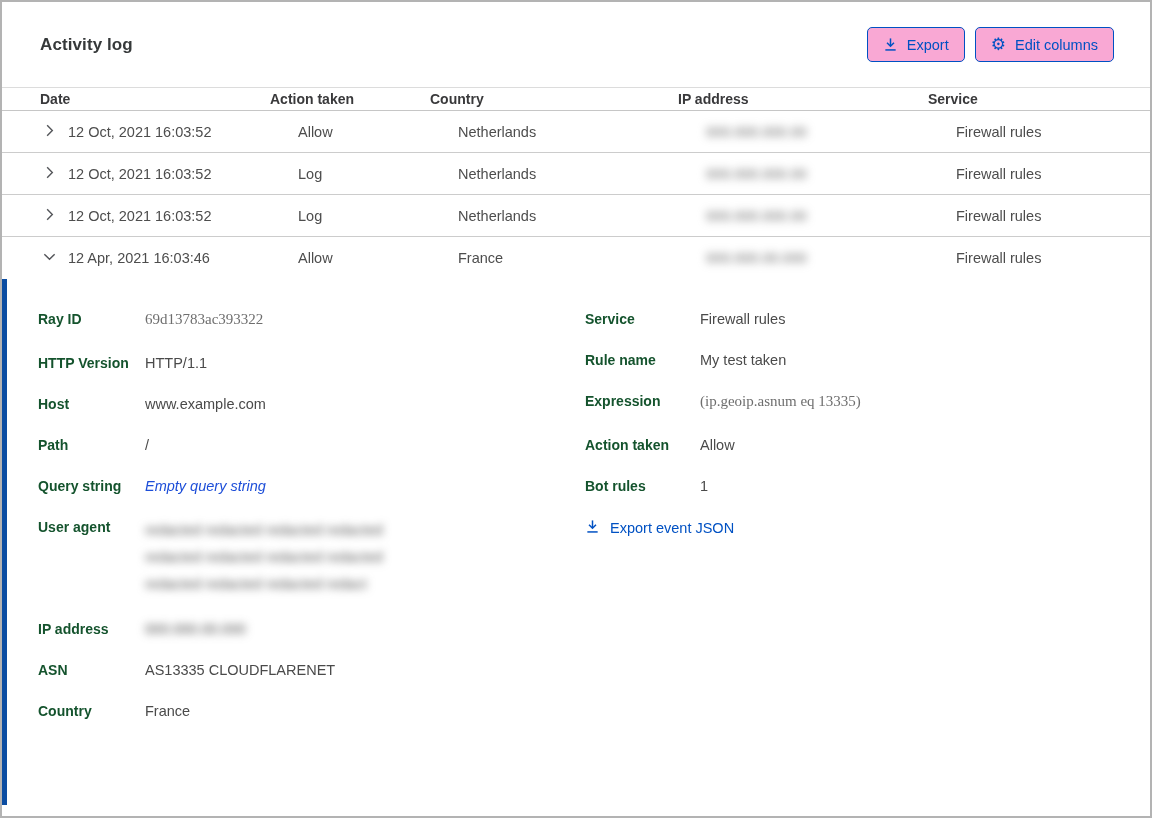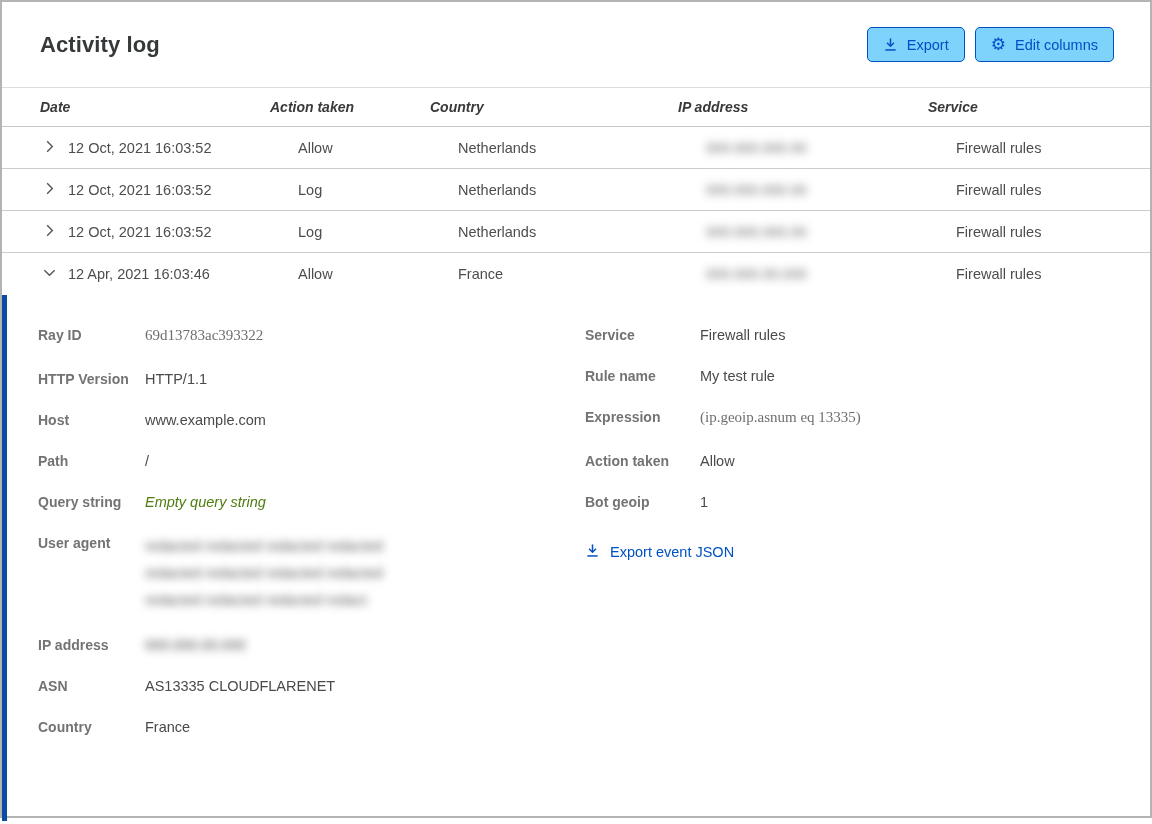--- a/index.html
+++ b/index.html
@@ -17,45 +17,45 @@
     position: relative;
   }
 
   
   .card-header {
     height: 85px;
     display: flex; align-items: center; justify-content: space-between;
     padding: 0 36px 0 38px;
   }
   .page-title {
-    font-size: 22px; font-weight: 700; color: #36393a; letter-spacing: .1px;
+    font-size: 17px; font-weight: 700; color: #36393a; letter-spacing: .1px;
   }
   .header-actions { display: flex; gap: 10px; }
   .btn {
     display: inline-flex; align-items: center; gap: 9px;
     height: 35px; padding: 0 15px;
-    background: #7dd3fc;
+    background: #f9a8d4;
     border: 1px solid #0051c3; border-radius: 5px;
     color: #0051c3; font-size: 14.5px; font-family: inherit;
     cursor: pointer;
   }
   .btn svg { display: block; }
   .gear-glyph { font-size: 17px; line-height: 1; }
 
   
   .grid-row {
     display: grid;
     grid-template-columns: 38px 230px 160px 248px 250px 1fr;
     align-items: center;
   }
   .thead {
-    height: 40px;
+    height: 24px;
     border-top: 1px solid #dcdcdc;
     border-bottom: 1px solid #c6c6c6;
-    font-size: 14px; font-weight: 700; color: #39393b; font-style: italic;
+    font-size: 14px; font-weight: 700; color: #39393b;
   }
   .trow {
     height: 42px;
     font-size: 14.5px; color: #4d4d4d;
     border-bottom: 1px solid #cccccc;
     padding-left: 28px;
   }
   .trow.expanded { border-bottom: none; }
   .cell-chevron { display: flex; justify-content: center; align-items: center; height: 100%; cursor: pointer; }
   .redacted {
@@ -70,48 +70,48 @@
     height: 526px;
     padding: 30px 0 0 31px;
     display: flex;
     overflow: hidden;
   }
   .detail-col-left  { width: 547px; flex: 0 0 547px; }
   .detail-col-right { flex: 1; }
   .detail-row { display: flex; margin-bottom: 21px; }
   .detail-row .dlabel {
     flex: 0 0 107px;
-    font-weight: 700; font-size: 14px; color: #737373; line-height: 20px;
+    font-weight: 700; font-size: 14px; color: #14532d; line-height: 20px;
   }
   .detail-col-right .detail-row .dlabel { flex: 0 0 115px; }
   .detail-row .dvalue {
     font-size: 14.5px; color: #4a4a4a; line-height: 20px;
   }
   .dvalue.mono {
     font-family: Liberation Serif, serif;
     font-size: 15px; color: #6e6e6e; line-height: 26px; margin-top: -3px;
   }
   .dvalue.mono.wrap {
     max-width: 278px;
     overflow-wrap: anywhere; word-break: break-all;
     margin-bottom: -6px;
   }
-  .dvalue.italic { font-style: italic; color: #4d7c0f; }
+  .dvalue.italic { font-style: italic; color: #1d4ed8; }
   .dvalue.redacted-block {
     width: 262px;
     line-height: 27px;
     filter: blur(4px);
     color: #5a5a5a;
     word-break: break-word;
     user-select: none;
   }
   .link {
     display: inline-flex; align-items: center; gap: 10px;
     color: #0051c3; font-size: 14.5px; cursor: pointer; text-decoration: none;
-    margin-top: 10px;
+    margin-top: 2px;
   }
 </style>
 </head>
 <body>
 
 <div class="card">
 
   <div class="card-header">
     <div class="page-title">Activity log</div>
     <div class="header-actions">
@@ -242,32 +242,32 @@
       </div>
     </div>
 
     <div class="detail-col-right">
       <div class="detail-row">
         <div class="dlabel">Service</div>
         <div class="dvalue">Firewall rules</div>
       </div>
       <div class="detail-row">
         <div class="dlabel">Rule name</div>
-        <div class="dvalue">My test rule</div>
+        <div class="dvalue">My test taken</div>
       </div>
       <div class="detail-row">
         <div class="dlabel">Expression</div>
         <div class="dvalue mono">(ip.geoip.asnum eq 13335)</div>
       </div>
       <div class="detail-row">
         <div class="dlabel">Action taken</div>
         <div class="dvalue">Allow</div>
       </div>
       <div class="detail-row">
-        <div class="dlabel">Bot geoip</div>
+        <div class="dlabel">Bot rules</div>
         <div class="dvalue">1</div>
       </div>
       <a class="link">
         <span>
           <svg width="15" height="15" viewBox="0 0 16 16" fill="none" stroke="#0051c3" stroke-width="1.6">
             <path d="M8 1.5v8.2"></path>
               <path d="M4.3 6.2 8 9.9l3.7-3.7"></path>
               <path d="M2.5 13.8h11"></path>
           </svg>
         </span>

